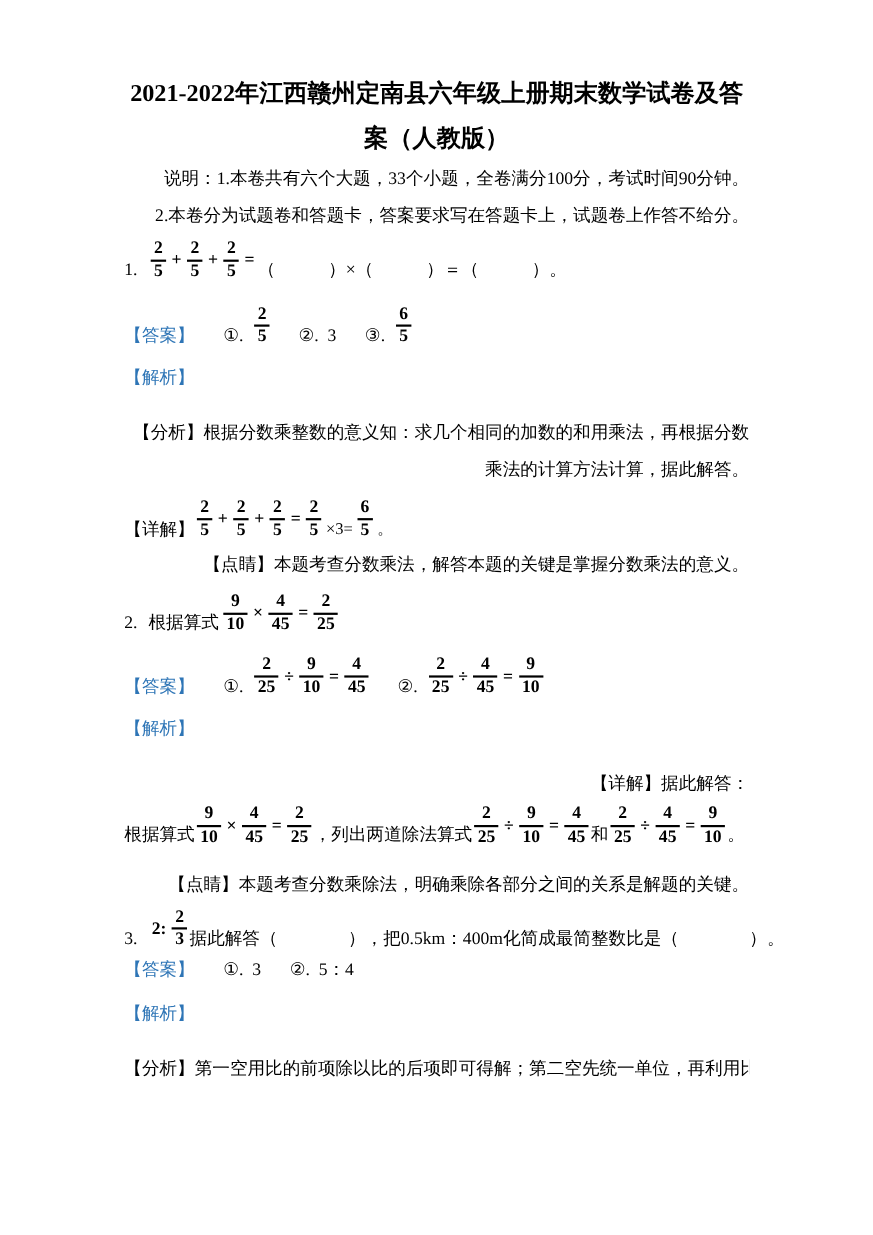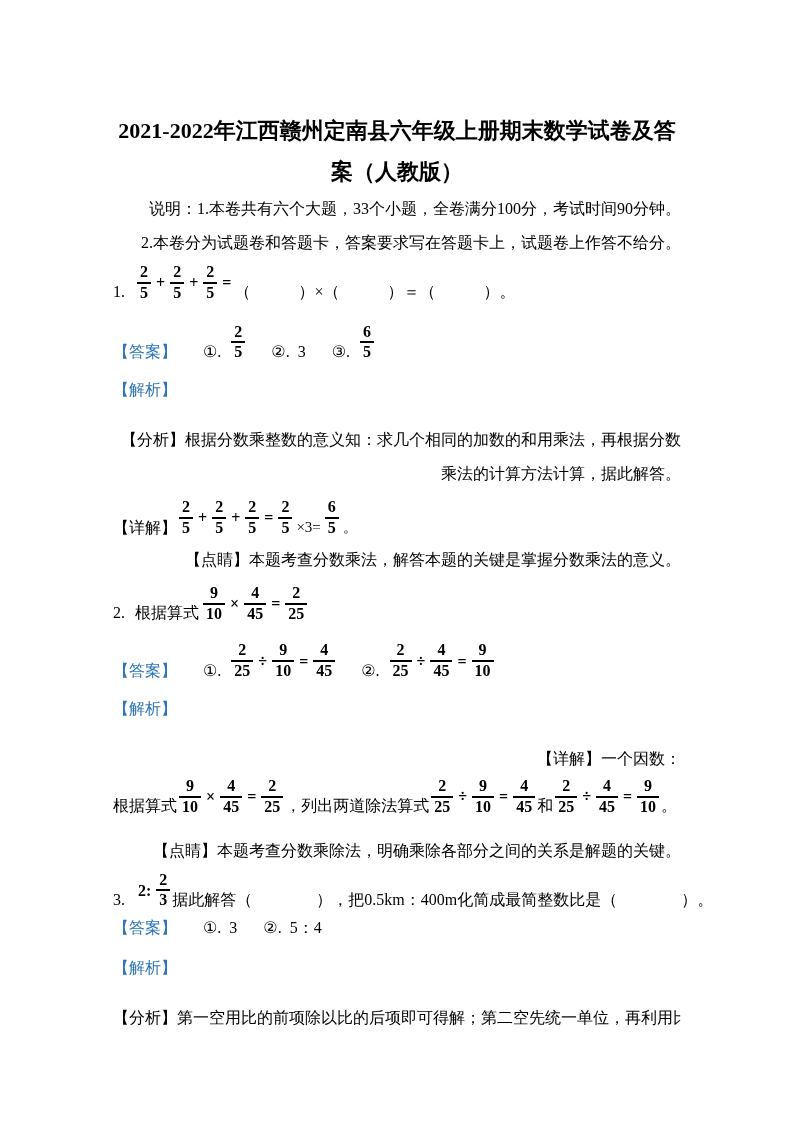--- a/index.html
+++ b/index.html
@@ -2,21 +2,21 @@
 <html><head>
 <meta charset="utf-8">
 <style>
   html,body{margin:0;padding:0;background:#e9e9e9;}
   .page{
     position:relative;
     width:794px;height:1123px;
     margin:0 auto;
     background:#ffffff;
     box-sizing:border-box;
-    padding:110px 113px 0 113px;
+    padding:64px 113px 0 113px;
     font-family:"Liberation Serif","DejaVu Serif",serif;
     font-size:16px;color:#000;
     overflow:hidden;
   }
   .title{font-size:22px;font-weight:bold;text-align:center;line-height:41px;}
   .para{line-height:34px;margin:0;text-align:right;}
   .oneline{white-space:nowrap;overflow:hidden;}
   .tagline{line-height:34px;}
   .tag{}
   .mathline{display:flex;align-items:flex-end;white-space:pre;line-height:1.2;}
@@ -99,21 +99,21 @@
     <span class="tag" style="color: rgb(46, 117, 182);">【答案】</span>
     <span class="marker first">①.</span>
     <span class="math"><span class="frac"><span class="num">2</span><span class="den">25</span></span><span class="op">÷</span><span class="frac"><span class="num">9</span><span class="den">10</span></span><span class="op">=</span><span class="frac"><span class="num">4</span><span class="den">45</span></span></span>
     <span class="marker">②.</span>
     <span class="math"><span class="frac"><span class="num">2</span><span class="den">25</span></span><span class="op">÷</span><span class="frac"><span class="num">4</span><span class="den">45</span></span><span class="op">=</span><span class="frac"><span class="num">9</span><span class="den">10</span></span></span>
   </div>
 
   <p class="tagline m-jiexi2"><span class="tag" style="color: rgb(46, 117, 182);">【解析】</span></p>
 
 
-  <p class="para"><span>【详解】</span><span>一个因数：</span></p>
+  <p class="para"><span>【详解】</span><span>据此解答：</span></p>
 
   <div class="mathline m-detail2">
     <span>根据算式</span>
     <span class="math"><span class="frac"><span class="num">9</span><span class="den">10</span></span><span class="op">×</span><span class="frac"><span class="num">4</span><span class="den">45</span></span><span class="op">=</span><span class="frac"><span class="num">2</span><span class="den">25</span></span></span>
     <span>，列出两道除法算式</span>
     <span class="math"><span class="frac"><span class="num">2</span><span class="den">25</span></span><span class="op">÷</span><span class="frac"><span class="num">9</span><span class="den">10</span></span><span class="op">=</span><span class="frac"><span class="num">4</span><span class="den">45</span></span></span>
     <span>和</span>
     <span class="math"><span class="frac"><span class="num">2</span><span class="den">25</span></span><span class="op">÷</span><span class="frac"><span class="num">4</span><span class="den">45</span></span><span class="op">=</span><span class="frac"><span class="num">9</span><span class="den">10</span></span></span>
     <span>。</span>
   </div>

